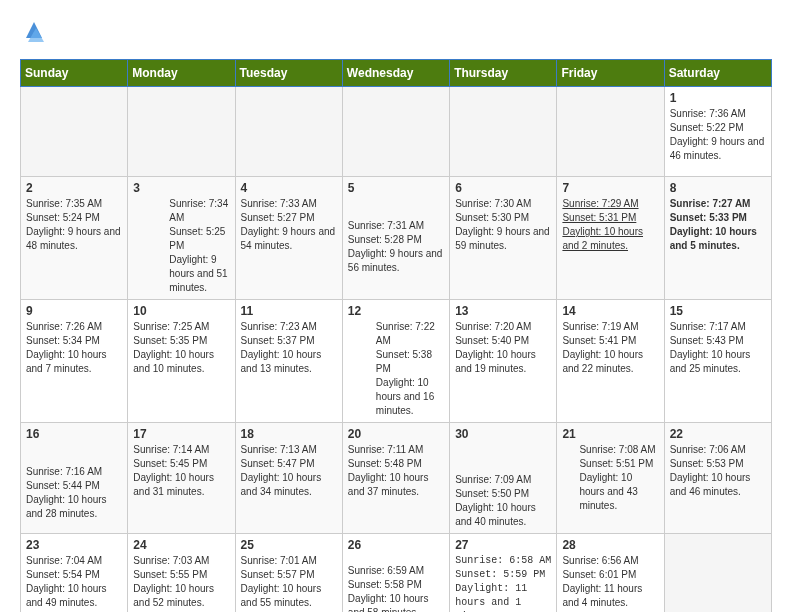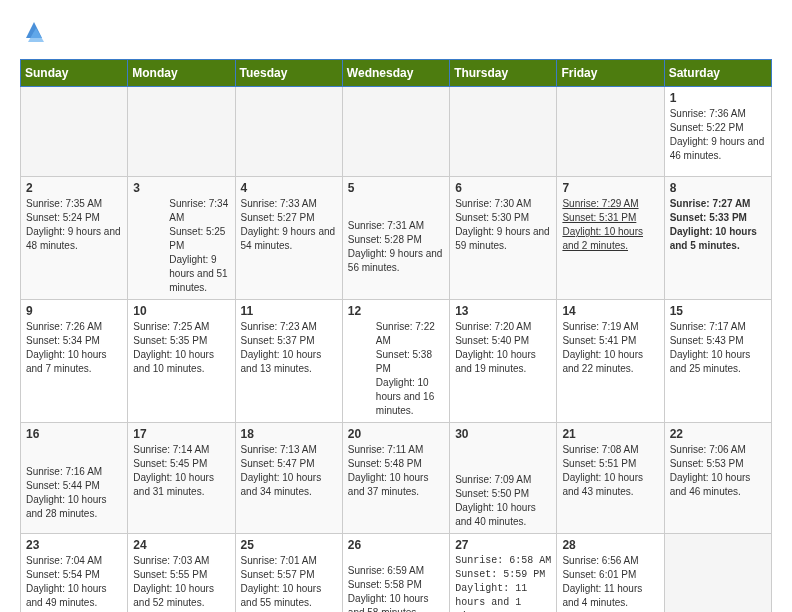--- a/index.html
+++ b/index.html
@@ -251,21 +251,21 @@
 Daylight: 10 hours and 37 minutes.</div>
         </td>
         <td>
           <span class="day-number">30</span>
           <div class="day-info" style="white-space: pre-line; margin-top: 32px;">Sunrise: 7:09 AM
 Sunset: 5:50 PM
 Daylight: 10 hours and 40 minutes.</div>
         </td>
         <td>
           <span class="day-number">21</span>
-          <div class="day-info" style="white-space: pre-line;">Sunrise: 7:08 AM
+          <div class="day-info" style="white-space: pre-line; margin-left: 17px;">Sunrise: 7:08 AM
 Sunset: 5:51 PM
 Daylight: 10 hours and 43 minutes.</div>
         </td>
         <td>
           <span class="day-number">22</span>
           <div class="day-info" style="white-space: pre-line;">Sunrise: 7:06 AM
 Sunset: 5:53 PM
 Daylight: 10 hours and 46 minutes.</div>
         </td>
       </tr>

